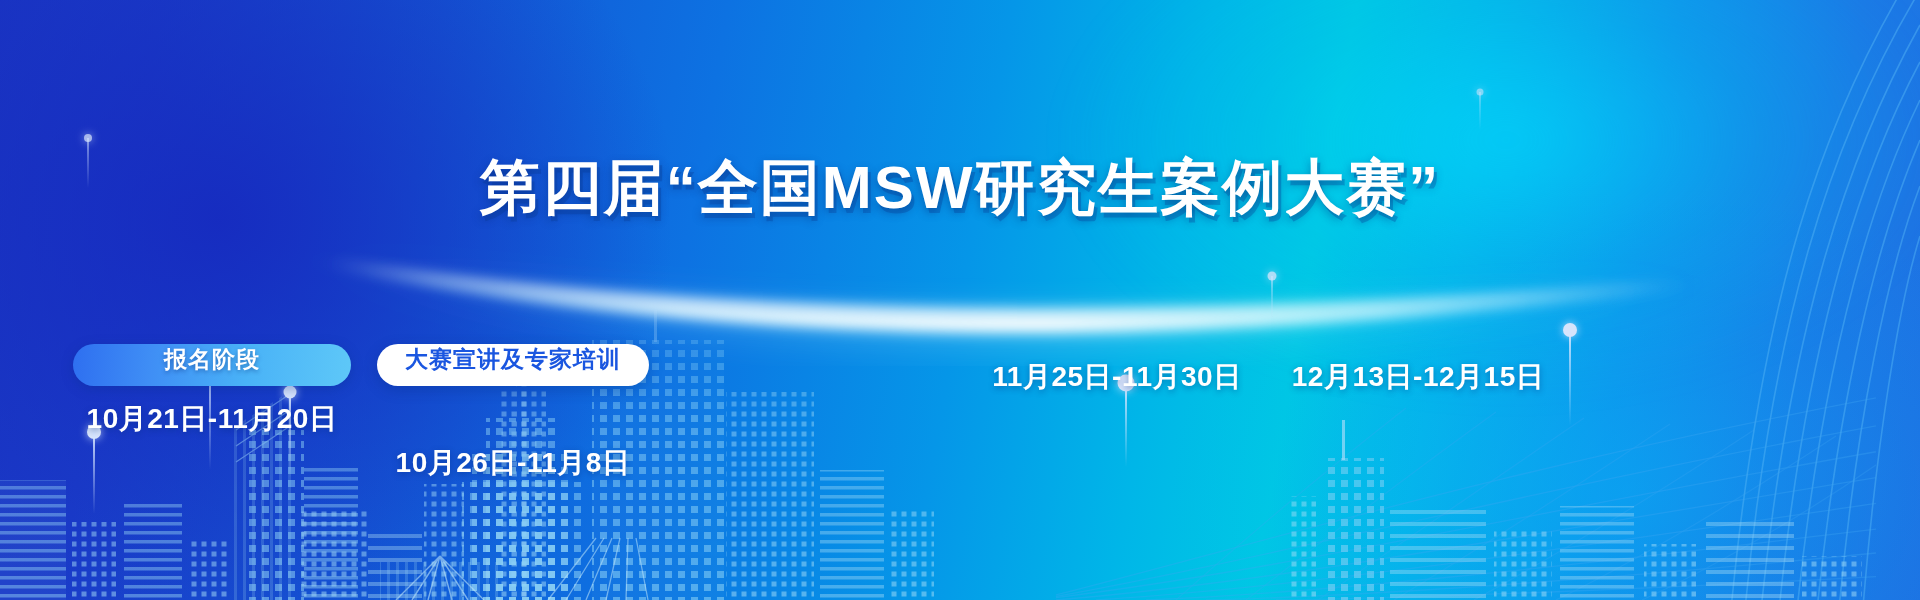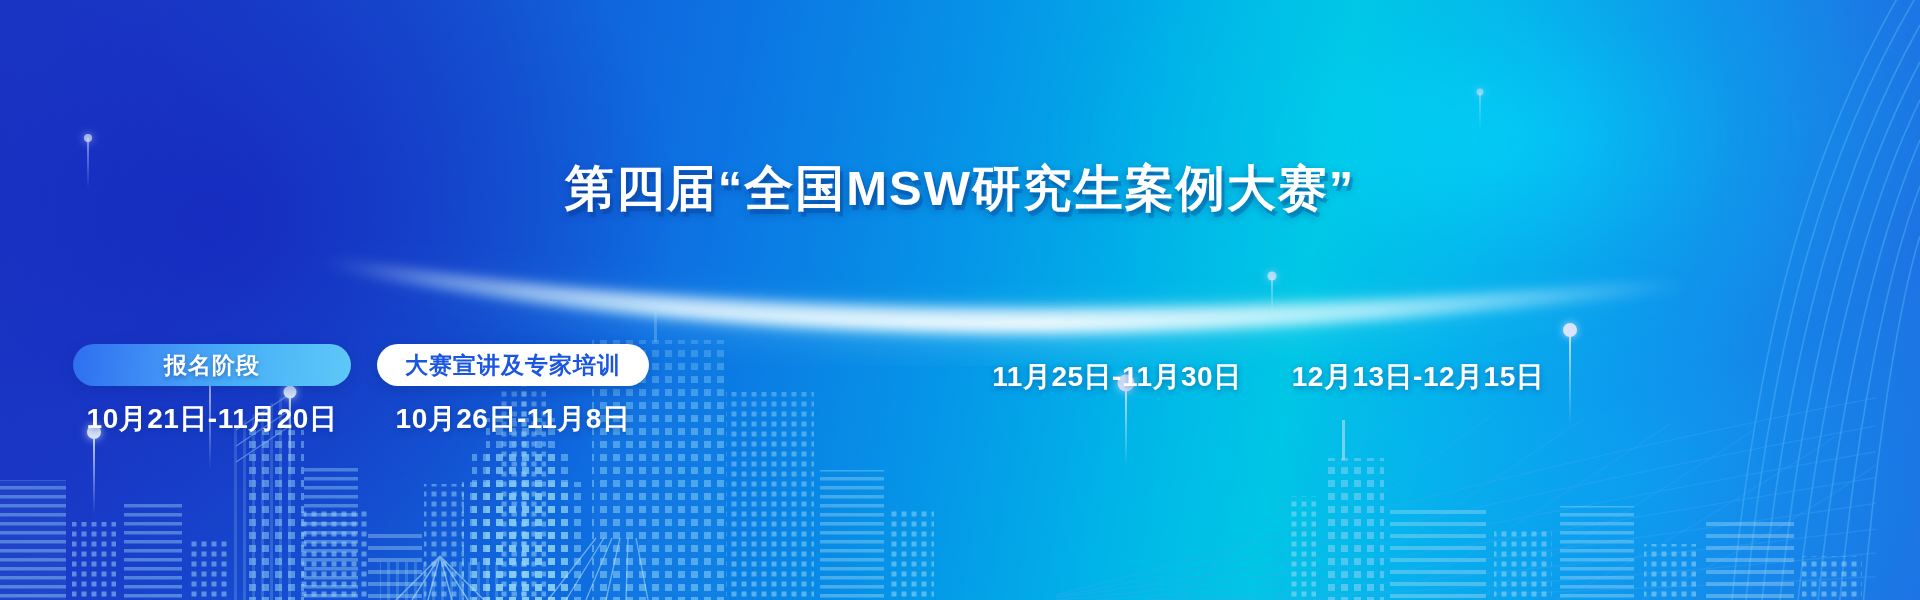--- a/index.html
+++ b/index.html
@@ -60,21 +60,21 @@
   .pin .dot{position:absolute;left:50%;top:0;transform:translate(-50%,-50%);
     border-radius:50%;background:#d7e4fb;box-shadow:0 0 8px rgba(215,230,255,.8);}
 
   
   #title{
     position:absolute;
     left:0;right:0;
     top:142px;
     text-align:center;
     color:#ffffff;
-    font-size:49px;
+    font-size:60px;
     font-weight:bold;
     letter-spacing:2px;
     line-height:92px;
     white-space:nowrap;
     text-shadow:
       0 4px 10px rgba(0,40,120,.45),
       3px 5px 0 rgba(10,60,150,.30);
     z-index:6;
   }
 
@@ -94,21 +94,20 @@
     position:relative;
     display:flex;
     flex-direction:column;
     align-items:center;
   }
   .pill{
     position:relative;
     height:42px;
     border-radius:21px;
     display:flex;
-    align-items:center;
     justify-content:center;
     font-size:23px;
     font-weight:bold;
     letter-spacing:1px;
     white-space:nowrap;
     padding:0 26px;
   }
   .pill.active{
     color:#ffffff;
     background:linear-gradient(95deg,#2e6ff0 0%,#3f8ef5 28%,#49b2f7 62%,#5ec8f8 100%);
@@ -331,21 +330,21 @@
 
   <div id="timeline">
 
     <div class="stage" style="width:300px;">
       <div class="pill active" style="width:278px;">
         <span>报名阶段</span>
       </div>
       <div class="date">10月21日-11月20日</div>
     </div>
 
-    <div class="stage" style="width:302px;">
+    <div class="stage" style="width:302px;gap:44px;">
       <div class="pill plain" style="width:272px;">
         <span>大赛宣讲及专家培训</span>
       </div>
       <div class="date">10月26日-11月8日</div>
     </div>
 
     <div class="stage" style="width:302px;">
     </div>
 
     <div class="stage" style="width:302px;">

